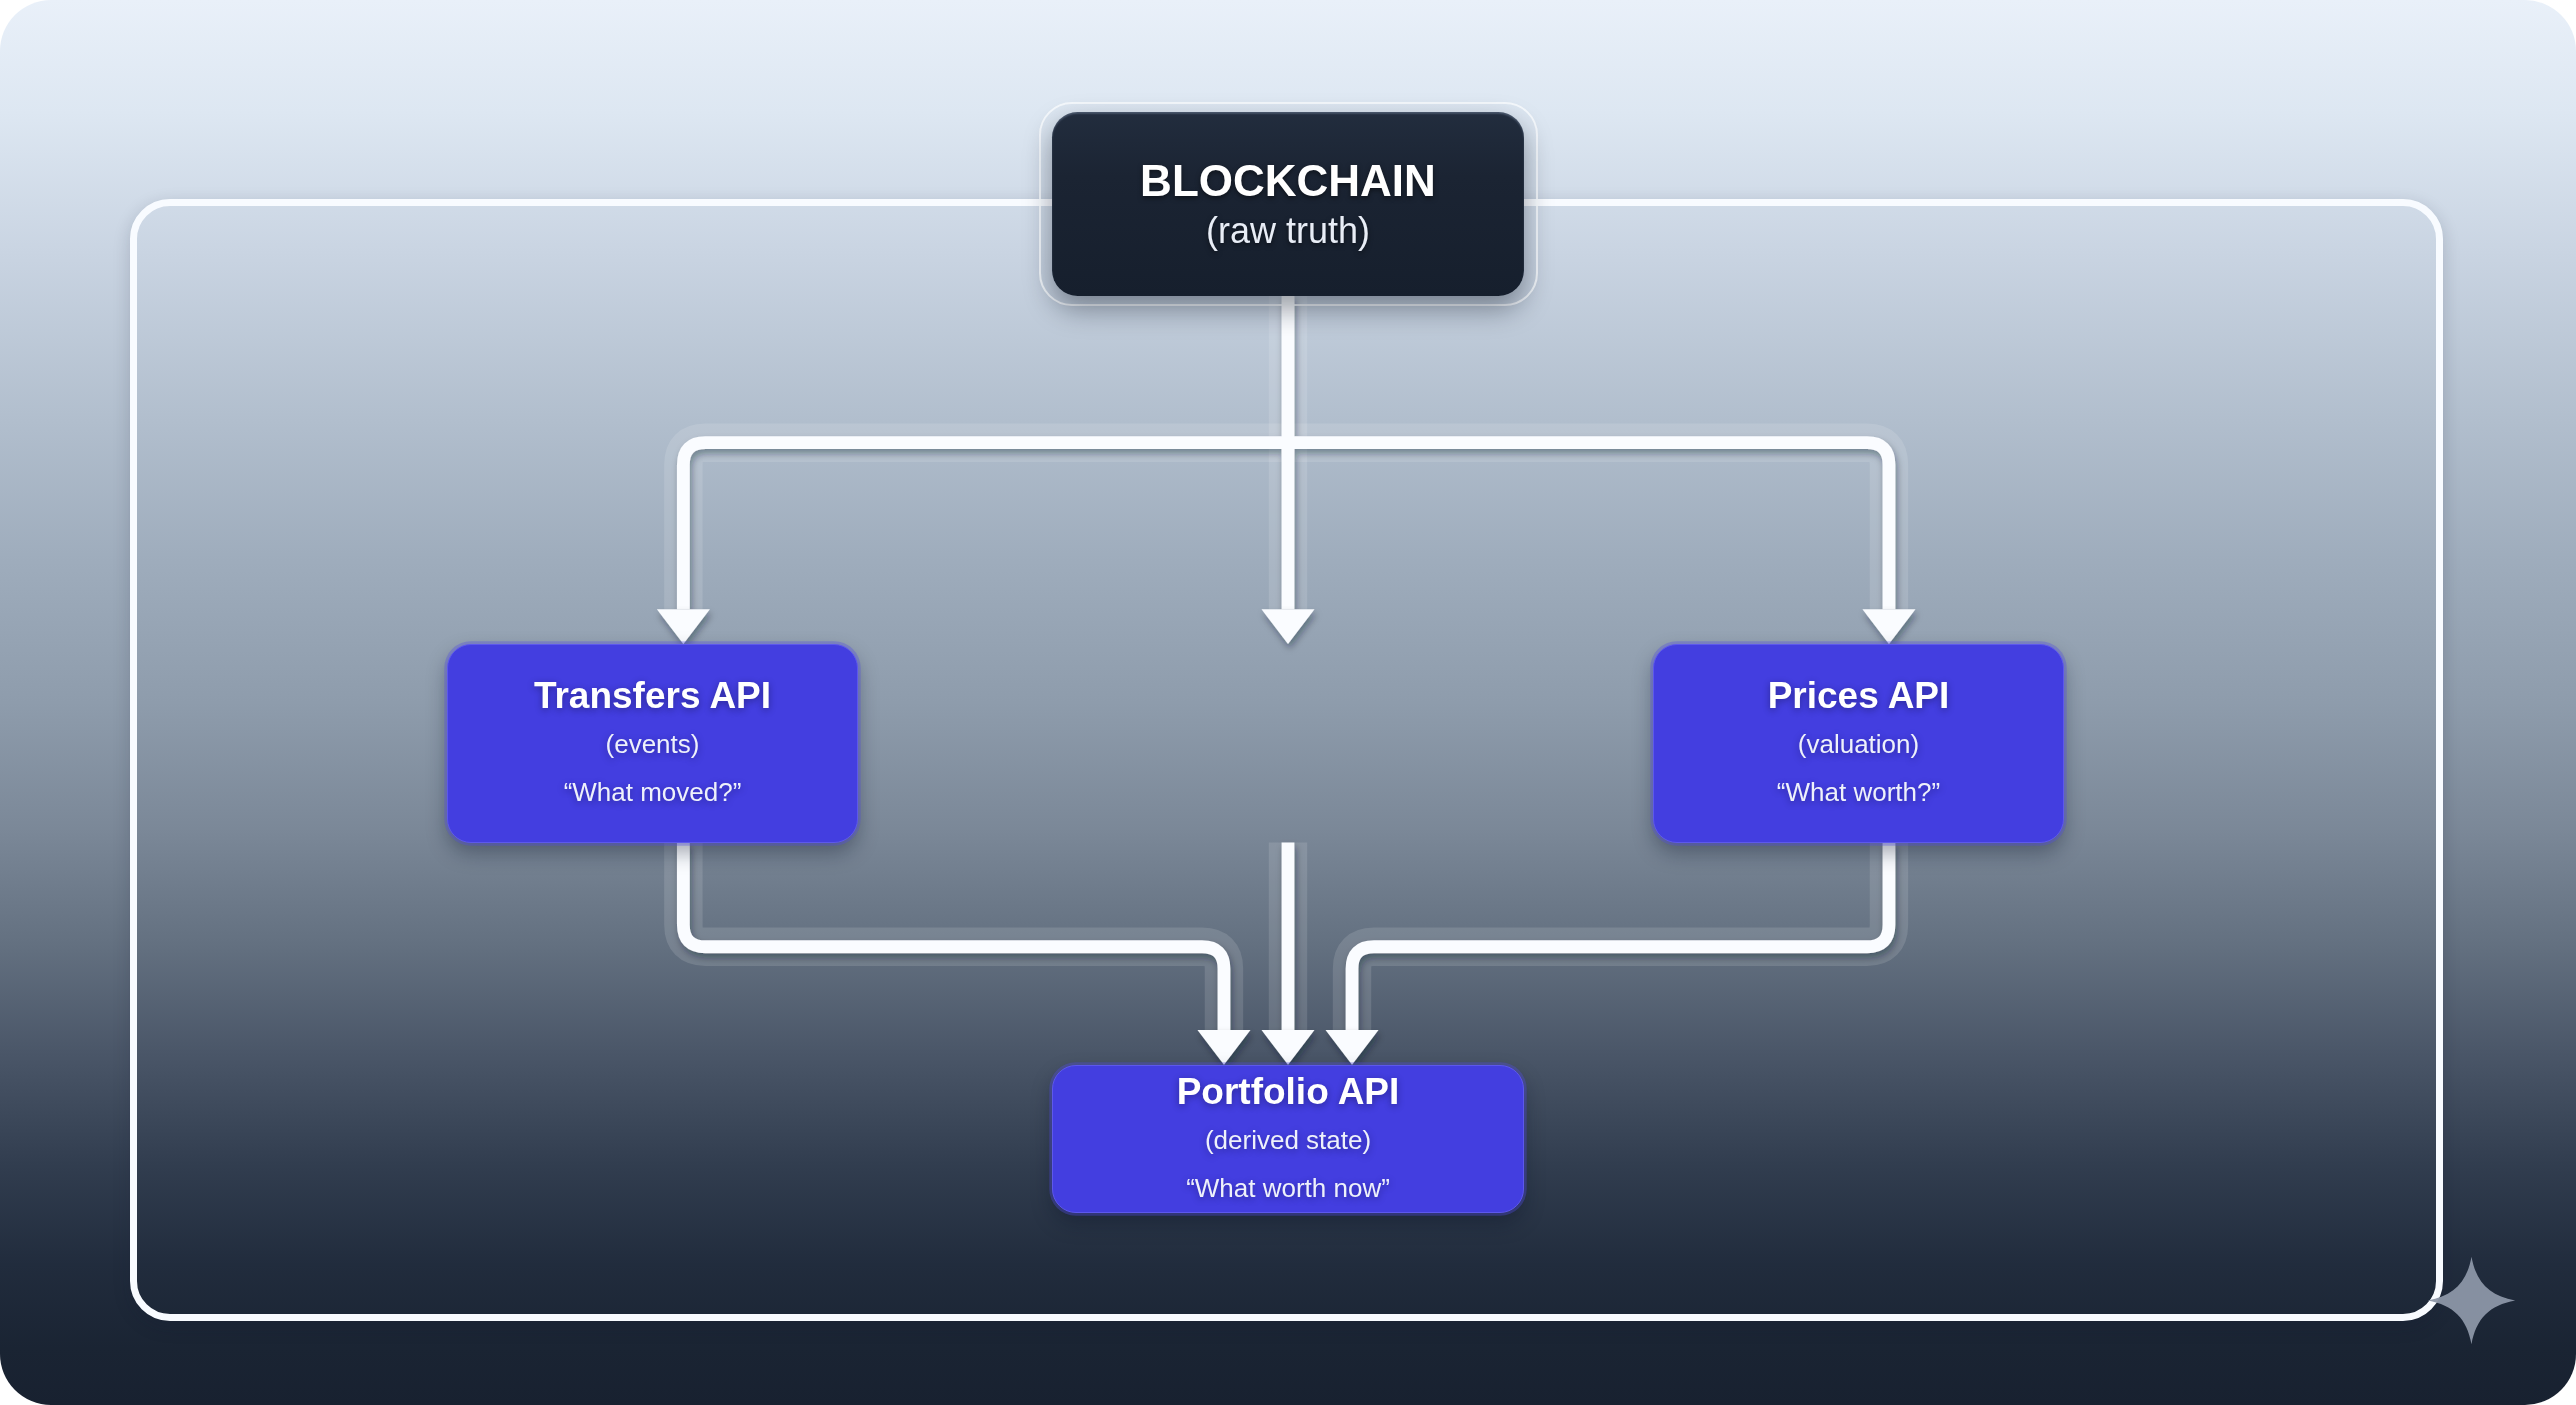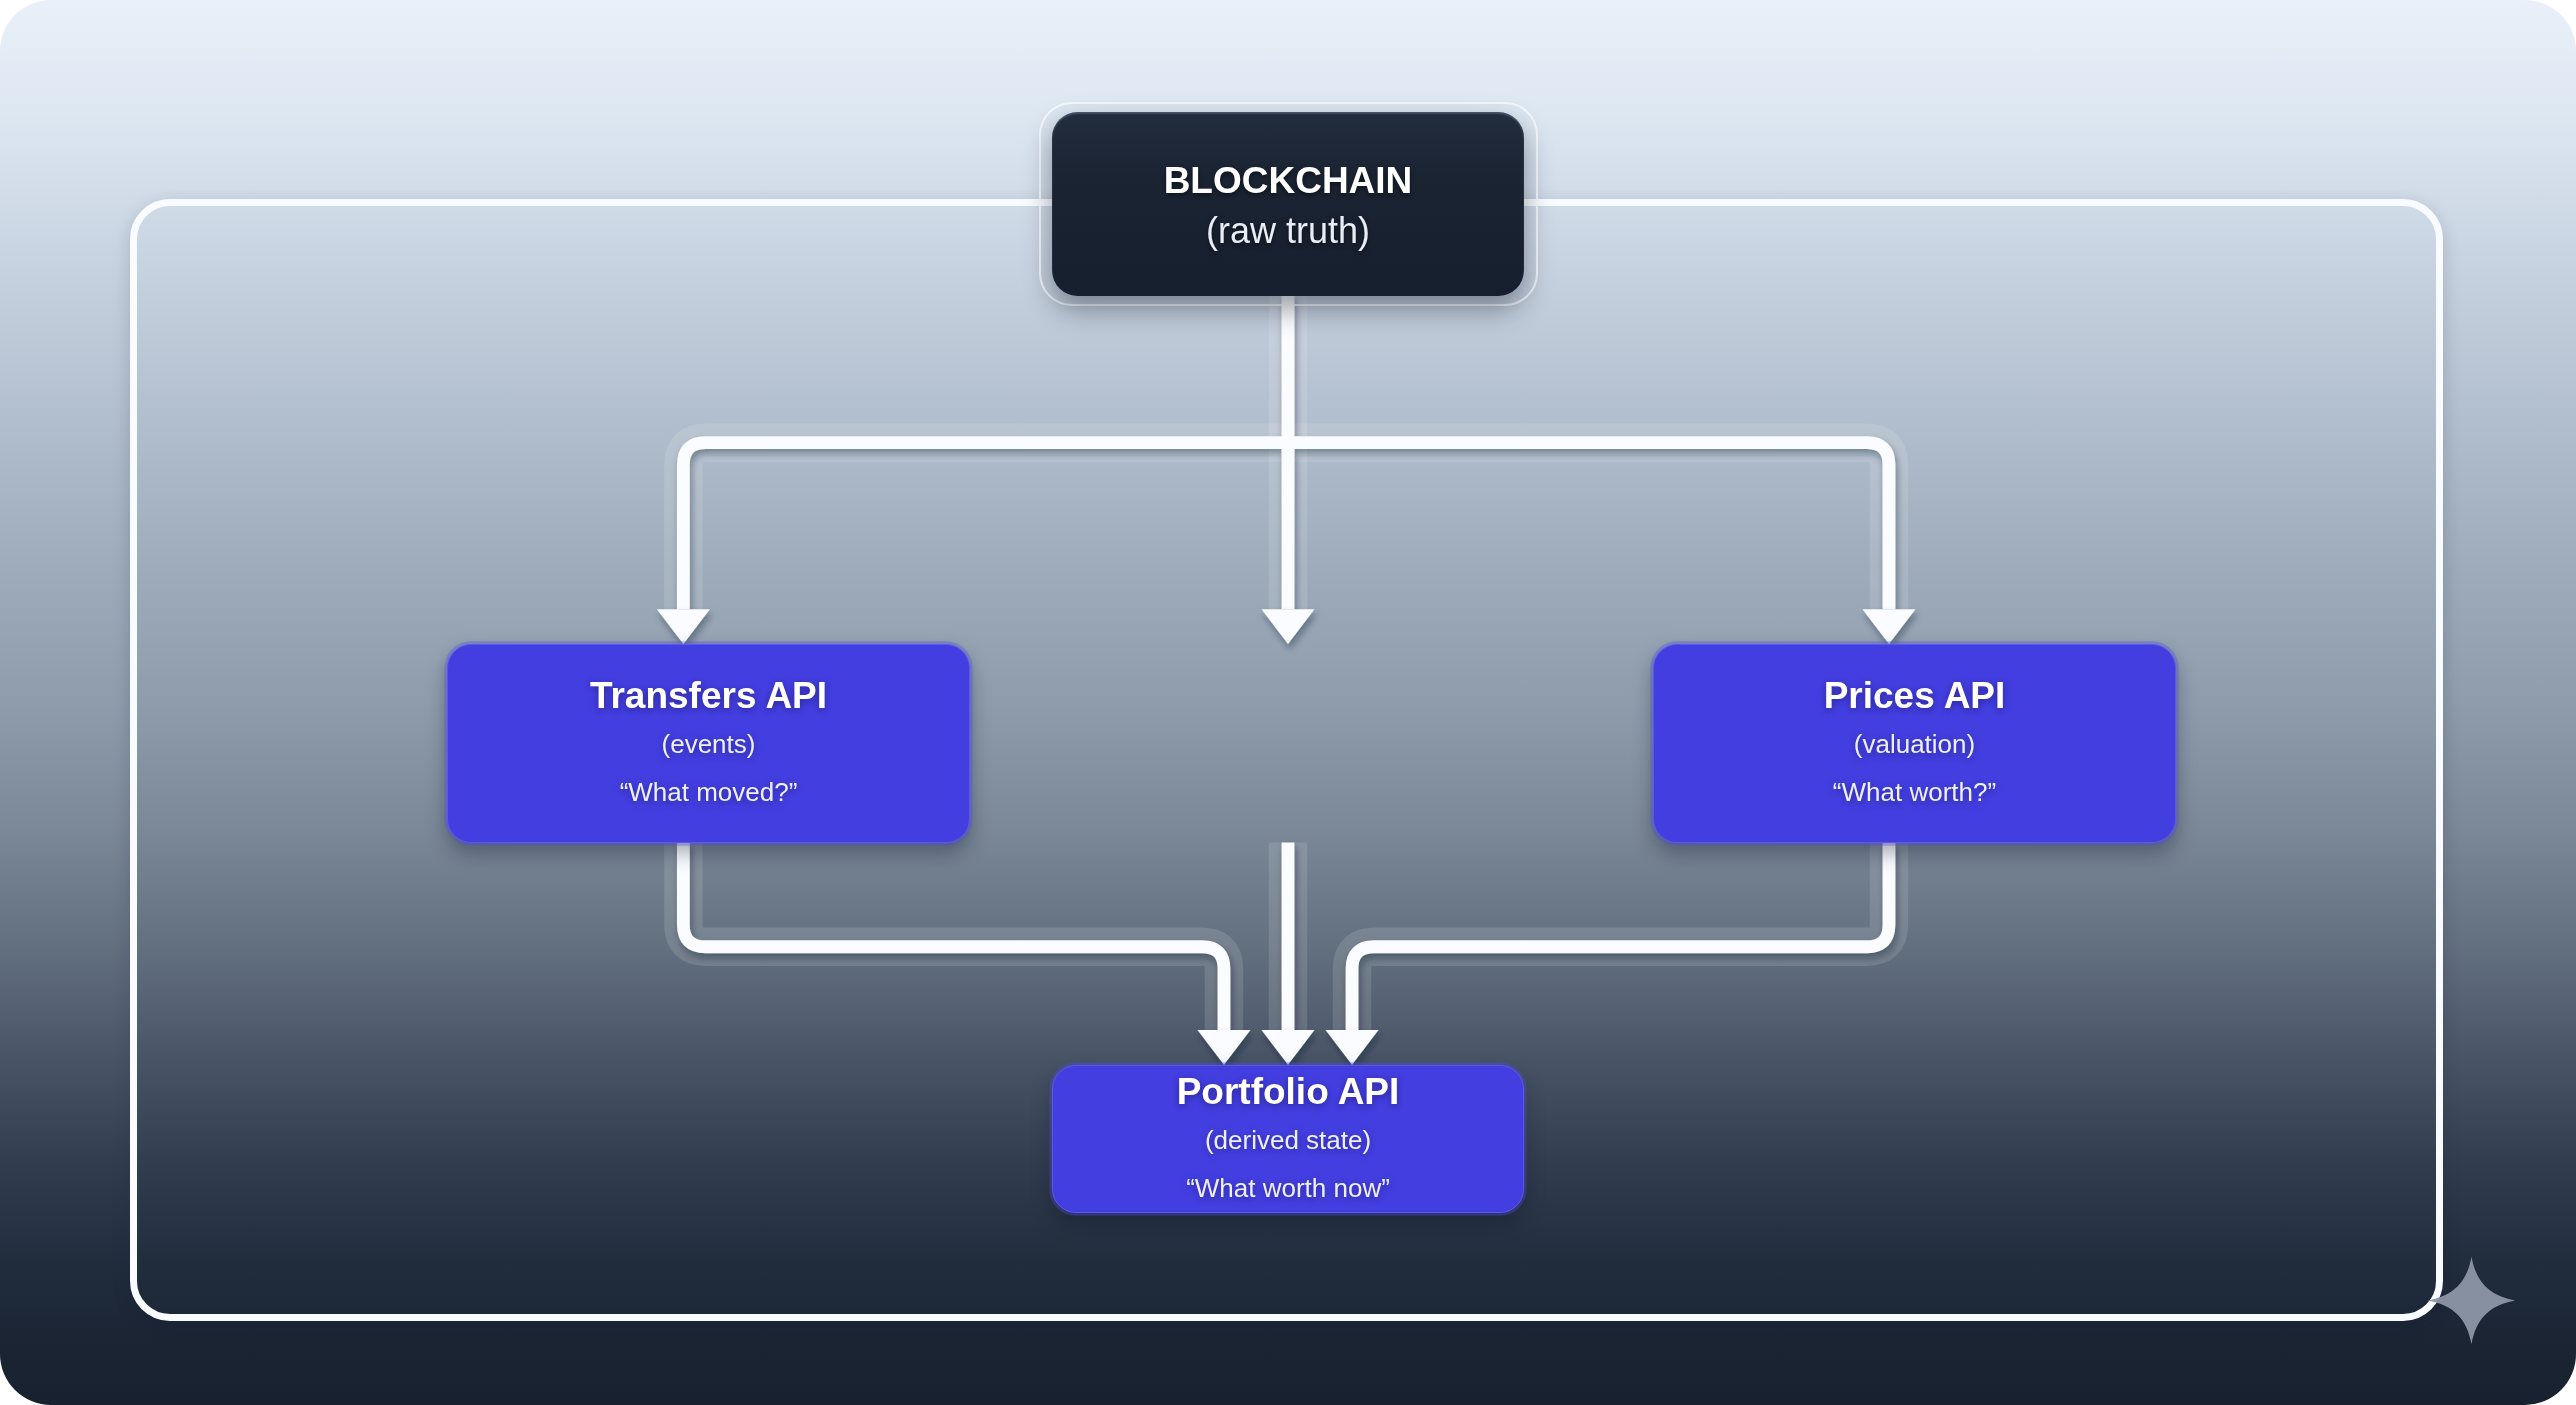--- a/index.html
+++ b/index.html
@@ -79,21 +79,21 @@
     left: 1052px;
     top: 112px;
     width: 472px;
     height: 184px;
     border-radius: 25.6px;
     background: linear-gradient(180deg, #222d3e 0%, var(--node-dark, #1b2433) 35%, #161f2d 100%);
     box-shadow: inset 0 1.8px 1.8px rgba(170, 190, 220, 0.30), 0 12.8px 27.4px rgba(8, 14, 28, 0.40);
   }
 
   .node-blue {
-    width: 523px;
+    width: 411px;
     height: 199px;
     border-radius: 24px;
     background: var(--node-accent, #433ee0);
     border: 1.8px solid #5d58ec;
     box-shadow: 0 0 0 2.7px rgba(82, 76, 230, 0.35), 0 9.1px 20px rgba(10, 16, 38, 0.35);
   }
 
   .node-transfers { left: 447px;  top: 644px; }
   .node-token     { left: 1052px; top: 644px; }
   .node-prices    { left: 1653px; top: 644px; }
@@ -108,21 +108,21 @@
   }
 
   .node-sub {
     font-size: 26px;
     line-height: 48px;
     font-weight: 400;
     color: #eef1fb;
     text-shadow: 0 1.8px 7.3px rgba(15, 15, 60, 0.40);
   }
 
-  .node-dark .node-title { font-size: 37px; line-height: 53px; text-shadow: 0 1.8px 5.5px rgba(0,0,0,0.5); }
+  .node-dark .node-title { font-size: 44px; line-height: 53px; text-shadow: 0 1.8px 5.5px rgba(0,0,0,0.5); }
   .node-dark .node-sub   { font-size: 36px; line-height: 48px; color: #e8edf6; text-shadow: 0 1.8px 5.5px rgba(0,0,0,0.5); }
 
   .sparkle {
     position: absolute;
     left: 2426px;
     top: 1255px;
     width: 91px;
     height: 91px;
     z-index: 5;
   }

